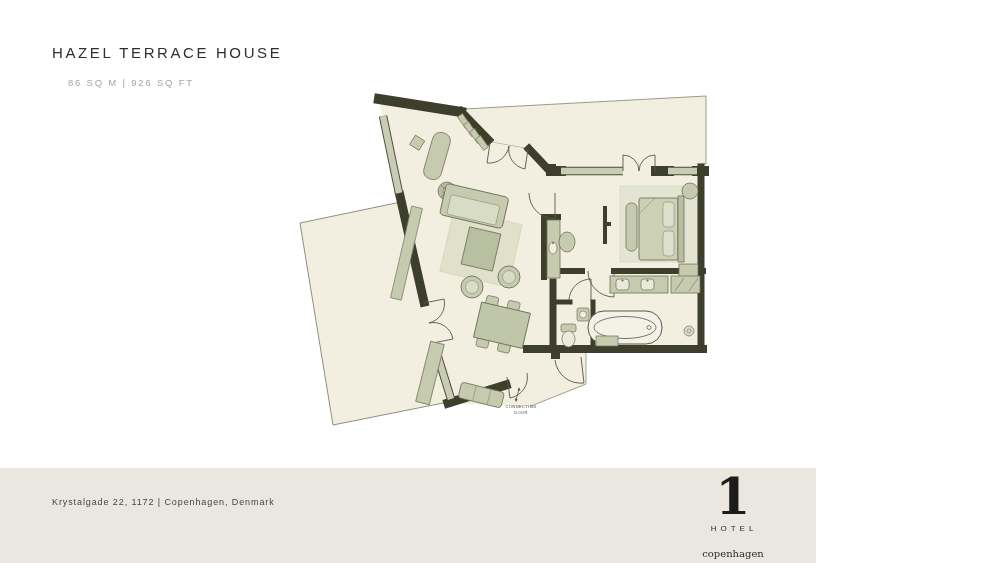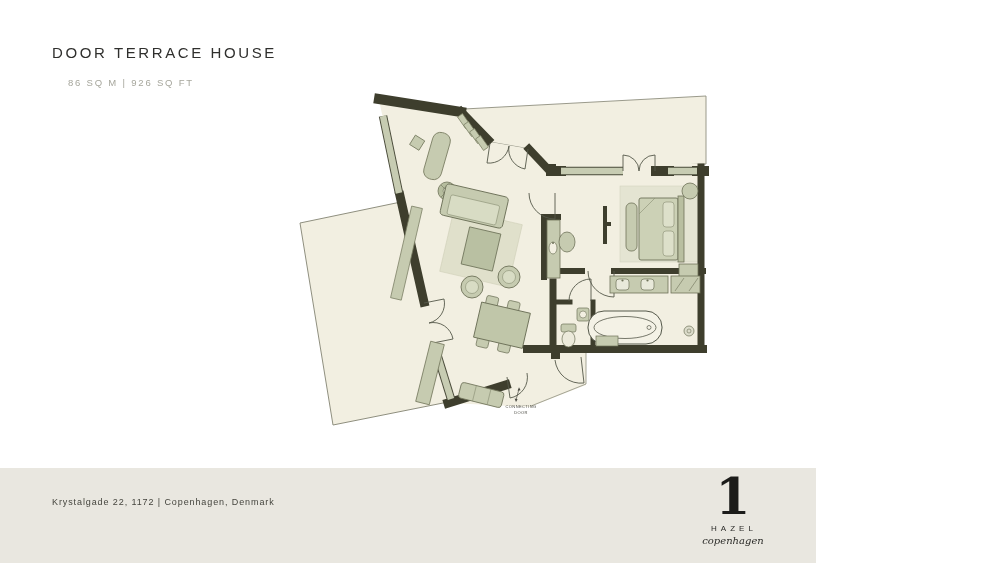--- a/index.html
+++ b/index.html
@@ -26,35 +26,35 @@
   }
   .logo{position:absolute;right:48px;top:4px;width:70px;text-align:center;}
   .logo-numeral{
     font-family:"DejaVu Serif",serif;font-size:50px;line-height:50px;
     font-weight:bold;color:#1c1c1a;margin:0;
   }
   .logo-hotel{
     font-size:8px;letter-spacing:4px;color:#2b2b28;margin:2px 0 0 2px;
   }
   .logo-city{
-    font-family:"DejaVu Serif",serif;font-style:italic;font-size:10px;
-    color:#2b2b28;margin:2px 0 0 0;
+    font-family:"DejaVu Serif",serif;font-size:10px;
+    color:#2b2b28;margin:15px 0 0 0;
   }
   svg text.plan-label{
     font-family:"Liberation Sans",sans-serif;font-size:4px;letter-spacing:0.4px;
     fill:#4a4a42;text-anchor:middle;
   }
 </style>
 </head>
 <body>
 
 <div class="page">
 
   <div class="header">
-    <h1 class="title">DOOR TERRACE HOUSE</h1>
+    <h1 class="title">HAZEL TERRACE HOUSE</h1>
     <p class="subtitle">86 SQ M | 926 SQ FT</p>
   </div>
 
   <svg class="plan" viewBox="280 85 435 350" xmlns="http://www.w3.org/2000/svg">
 
     <g>
       <polygon points="300,223 420,198 448,402 333,425" fill="#f2efe1" stroke="#8f8f7f" stroke-width="1"></polygon>
     </g>
     <g>
       <polygon points="464,109 706,96 706,164 548,169 530,149 490,142" fill="#f2efe1" stroke="#8f8f7f" stroke-width="0.9"></polygon>
@@ -254,18 +254,18 @@
       <text class="plan-label" x="521" y="413.5">DOOR</text>
     </g>
   </svg>
 
   <div class="footer">
     <div class="footer-text">
       <p class="footer-line">Krystalgade 22, 1172 | Copenhagen, Denmark</p>
     </div>
     <div class="logo">
       <div class="logo-numeral">1</div>
-      <div class="logo-hotel">HAZEL</div>
+      <div class="logo-hotel">HOTEL</div>
       <div class="logo-city">copenhagen</div>
     </div>
   </div>
 
 </div>
 
 </body></html>

